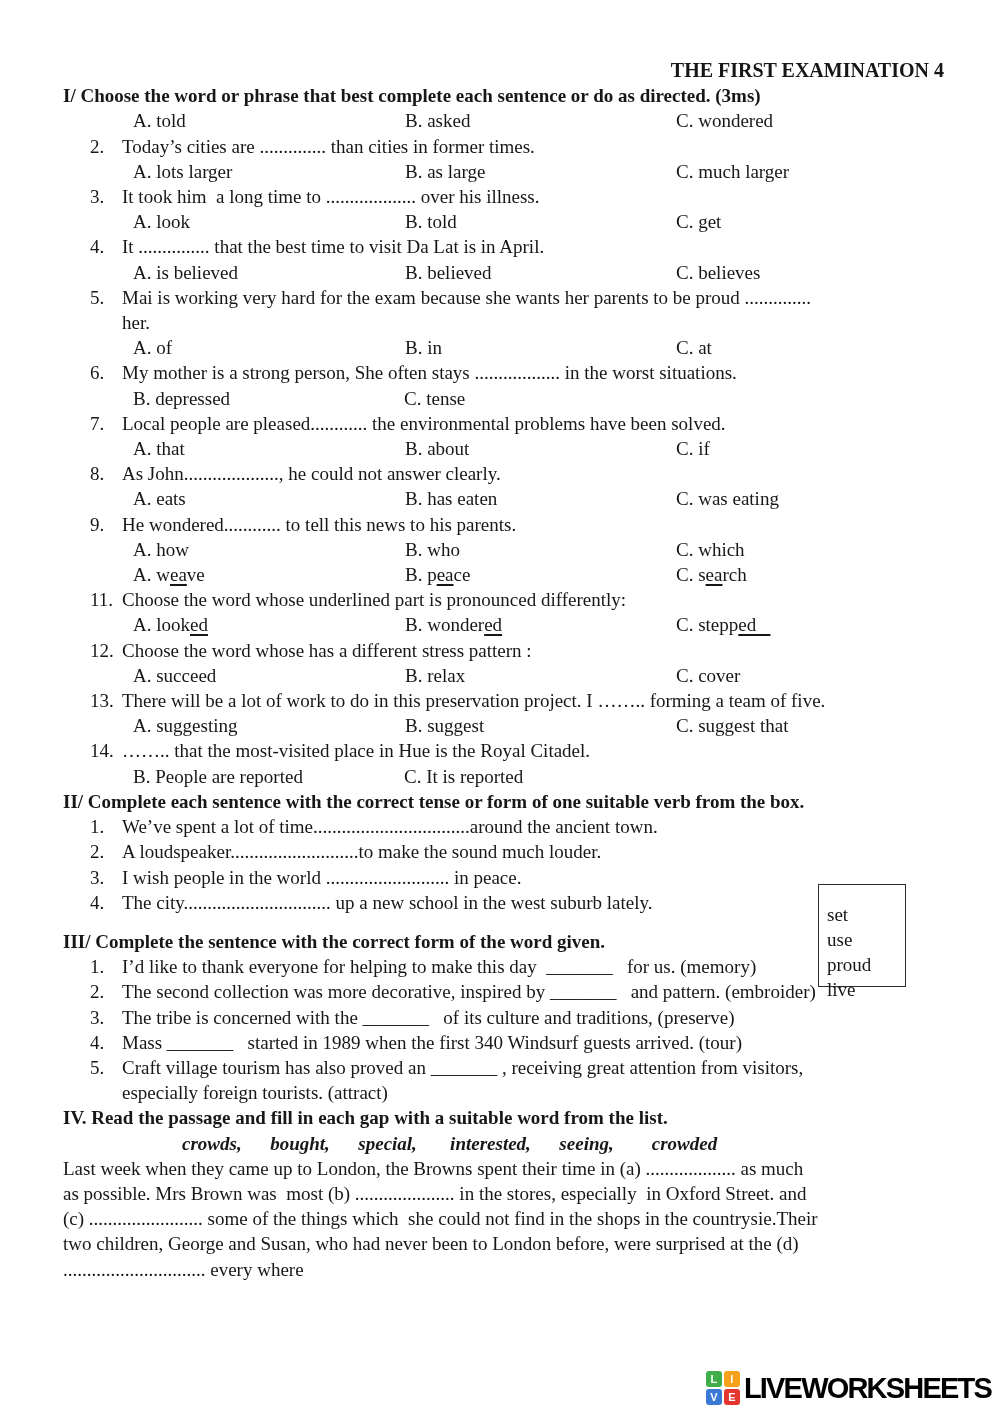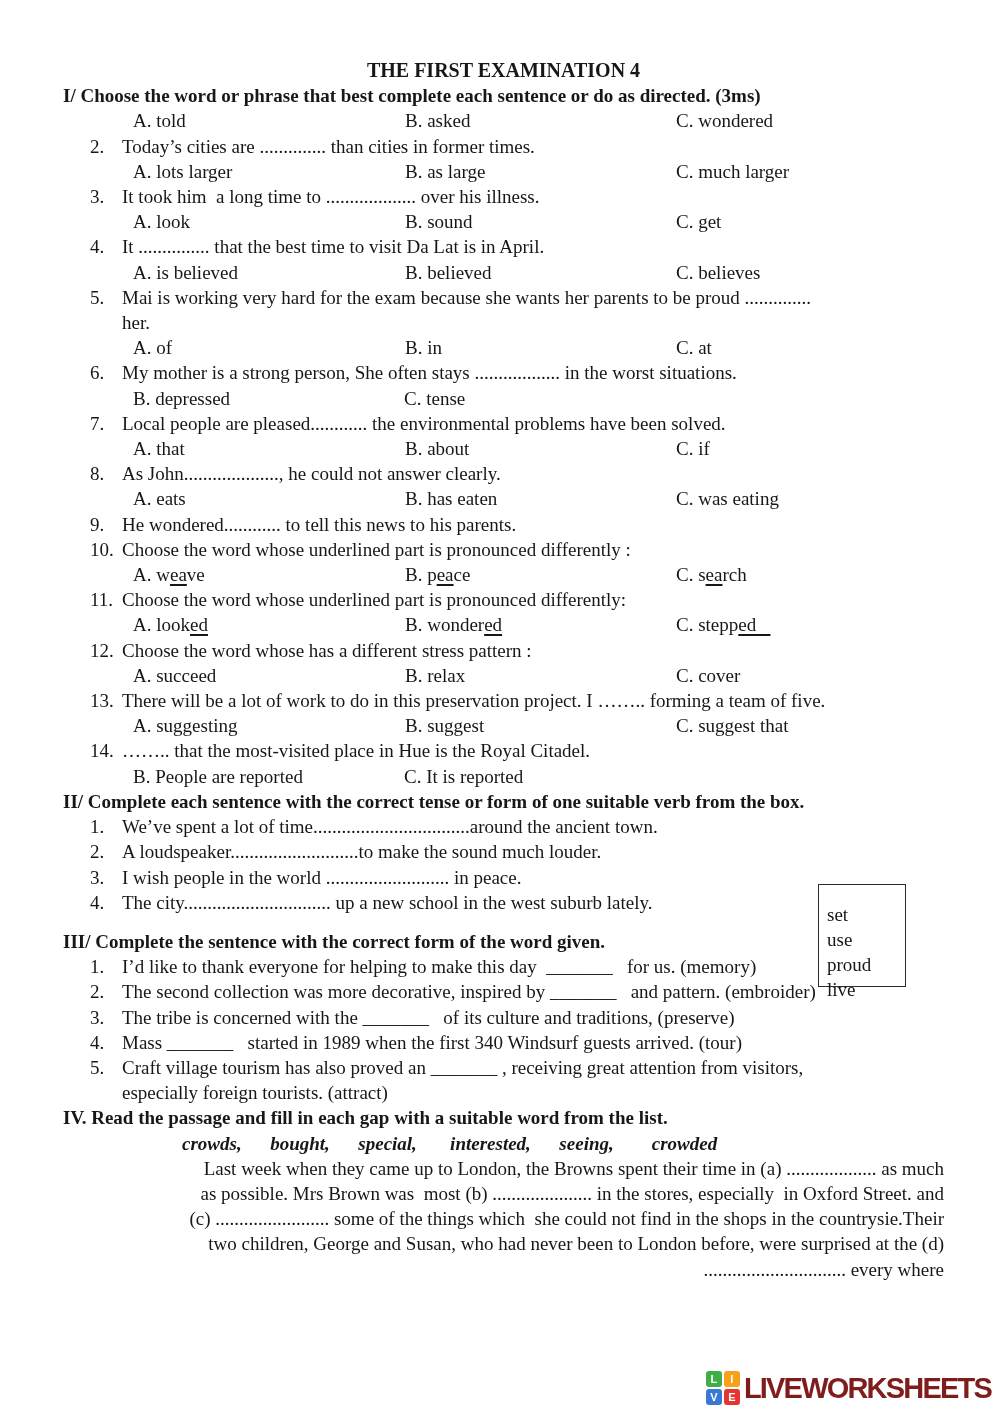--- a/index.html
+++ b/index.html
@@ -10,21 +10,21 @@
     box-sizing: border-box;
     background: #ffffff;
     color: #171717;
     font-family: "Liberation Serif", "DejaVu Serif", serif;
     font-size: 19px;
     line-height: 25.2px;
     padding: 58px 56px 0 63px;
     overflow: hidden;
   }
   .line  { white-space: pre; }
-  .title { text-align: center; font-weight: 700; font-size: 20px; }
+  .title { text-align: right; font-weight: 700; font-size: 20px; }
   .heading { font-weight: 700; }
   .qline { white-space: pre; }
   .qnum  { display: inline-block; width: 32px; margin-left: 27px; }
   .qcont { margin-left: 59px; white-space: pre; }
   .opts  { display: flex; padding-left: 70px; }
   .opt   { white-space: pre; }
   .opt-a { width: 272px; }
   .opt-b { width: 271px; }
   .opt-c { flex: 1; }
   .ul    { text-decoration: underline; text-underline-offset: 3px; text-decoration-thickness: 1.5px; }
@@ -33,21 +33,21 @@
     left: 818px; top: 884px;
     width: 88px; height: 103px;
     border: 1.5px solid #2b2b2b;
     box-sizing: border-box;
     padding: 17px 0 0 8px;
     line-height: 25px;
   }
   .box-word { white-space: pre; }
   .gap { height: 14px; }
   .word-list { font-weight: 700; font-style: italic; padding-left: 119px; white-space: pre; }
-  .pline { white-space: pre; text-align: right; }
+  .pline { white-space: pre; }
   .footer {
     position: absolute;
     top: 1369px; right: 9px;
     display: flex; align-items: center;
     font-family: "Liberation Sans", sans-serif;
   }
   .logo-grid {
     display: grid;
     grid-template-columns: 16px 16px;
     grid-auto-rows: 16px;
@@ -83,21 +83,21 @@
       </div>
       <div class="qline"><span class="qnum">2.</span><span class="qtext">Today’s cities are .............. than cities in former times.</span></div>
       <div class="opts">
         <span class="opt opt-a"><span>A. lots larger</span></span>
         <span class="opt opt-b"><span>B. as large</span></span>
         <span class="opt opt-c"><span>C. much larger</span></span>
       </div>
       <div class="qline"><span class="qnum">3.</span><span class="qtext">It took him  a long time to ................... over his illness.</span></div>
       <div class="opts">
         <span class="opt opt-a"><span>A. look</span></span>
-        <span class="opt opt-b"><span>B. sound</span></span>
+        <span class="opt opt-b"><span>B. told</span></span>
         <span class="opt opt-c"><span>C. get</span></span>
       </div>
       <div class="qline"><span class="qnum">4.</span><span class="qtext">It ............... that the best time to visit Da Lat is in April.</span></div>
       <div class="opts">
         <span class="opt opt-a"><span>A. is believed</span></span>
         <span class="opt opt-b"><span>B. believed</span></span>
         <span class="opt opt-c"><span>C. believes</span></span>
       </div>
       <div class="qline"><span class="qnum">5.</span><span class="qtext">Mai is working very hard for the exam because she wants her parents to be proud ..............</span></div>
       <div class="qcont">her.</div>
@@ -117,21 +117,25 @@
         <span class="opt opt-b"><span>B. about</span></span>
         <span class="opt opt-c"><span>C. if</span></span>
       </div>
       <div class="qline"><span class="qnum">8.</span><span class="qtext">As John...................., he could not answer clearly.</span></div>
       <div class="opts">
         <span class="opt opt-a"><span>A. eats</span></span>
         <span class="opt opt-b"><span>B. has eaten</span></span>
         <span class="opt opt-c"><span>C. was eating</span></span>
       </div>
       <div class="qline"><span class="qnum">9.</span><span class="qtext">He wondered............ to tell this news to his parents.</span></div>
-      <div class="qline"><span class="qnum">10.</span><span class="qtext">Choose the word whose underlined part is pronounced differently :</span></div>
+      <div class="opts">
+        <span class="opt opt-a"><span>A. how</span></span>
+        <span class="opt opt-b"><span>B. who</span></span>
+        <span class="opt opt-c"><span>C. which</span></span>
+      </div>
       <div class="opts">
         <span class="opt opt-a"><span>A. w</span><span class="ul">ea</span><span>ve</span></span>
         <span class="opt opt-b"><span>B. p</span><span class="ul">ea</span><span>ce</span></span>
         <span class="opt opt-c"><span>C. s</span><span class="ul">ea</span><span>rch</span></span>
       </div>
       <div class="qline"><span class="qnum">11.</span><span class="qtext">Choose the word whose underlined part is pronounced differently:</span></div>
       <div class="opts">
         <span class="opt opt-a"><span>A. look</span><span class="ul">ed</span></span>
         <span class="opt opt-b"><span>B. wonder</span><span class="ul">ed</span></span>
         <span class="opt opt-c"><span>C. stepp</span><span class="ul">ed&nbsp;&nbsp;&nbsp;</span></span>
@@ -186,15 +190,15 @@
       <div class="pline">two children, George and Susan, who had never been to London before, were surprised at the (d)</div>
       <div class="pline">.............................. every where</div>
     </div>
   <div class="footer">
     <span class="logo-grid" id="logo-grid">
         <span class="sq" style="background: rgb(63, 174, 73);">L</span>
         <span class="sq" style="background: rgb(247, 161, 26);">I</span>
         <span class="sq" style="background: rgb(58, 120, 214);">V</span>
         <span class="sq" style="background: rgb(229, 53, 48);">E</span>
       </span>
-    <span class="brand" id="brand" style="color: #7f1d1d;">LIVEWORKSHEETS</span>
+    <span class="brand" id="brand" style="color: #000000;">LIVEWORKSHEETS</span>
   </div>
 </div>
 
 </body></html>

